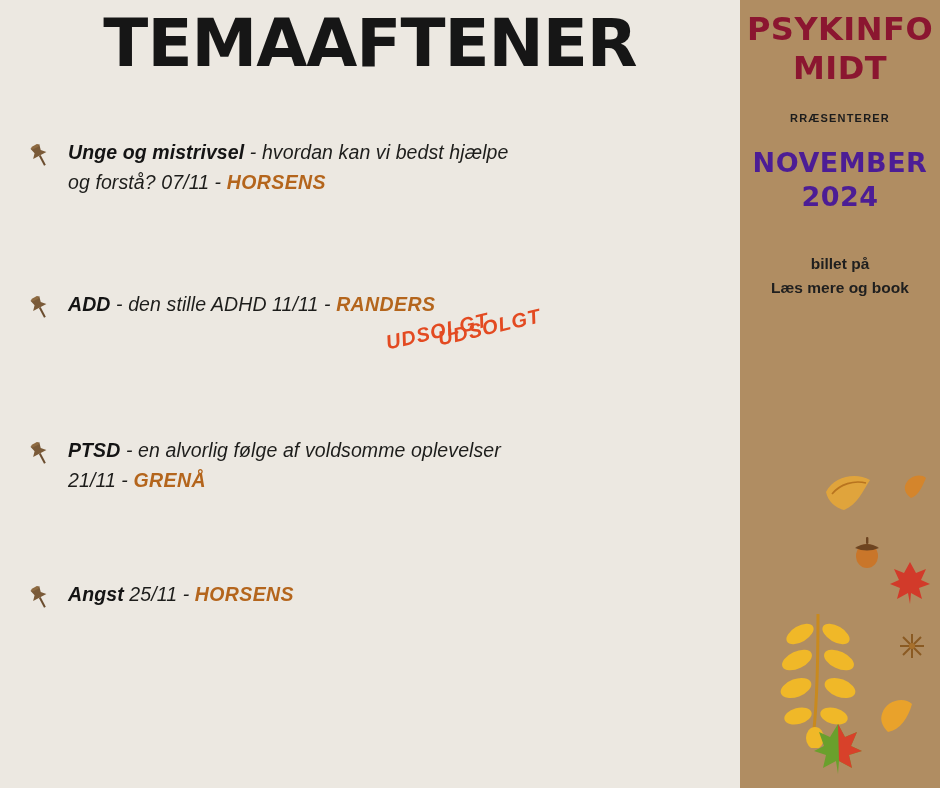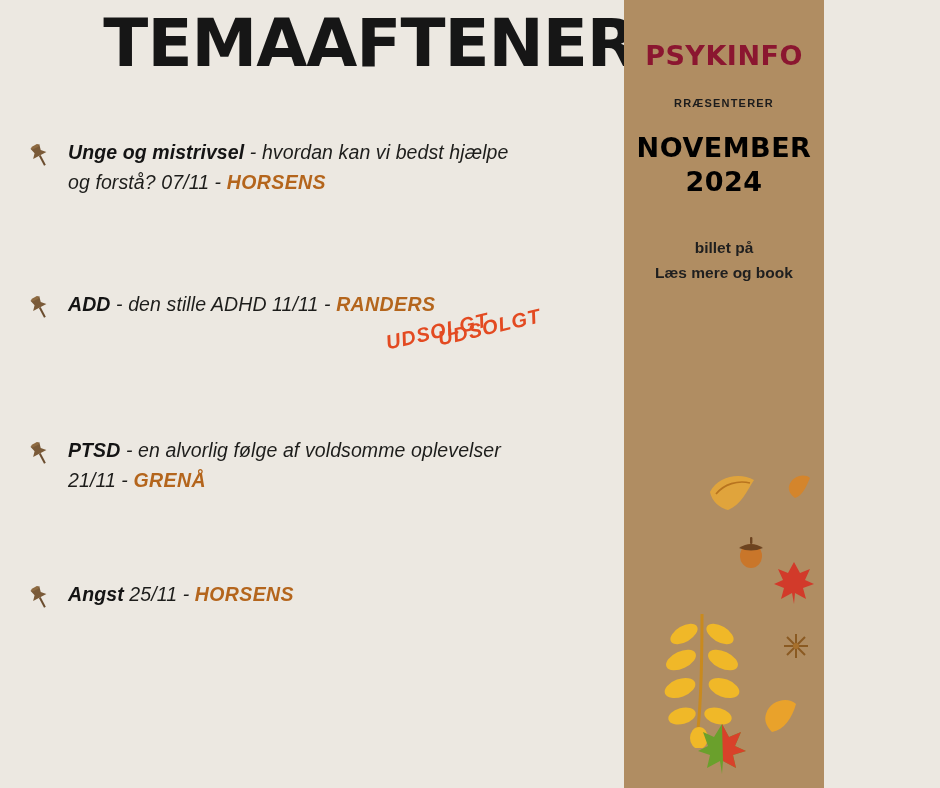--- a/index.html
+++ b/index.html
@@ -16,21 +16,21 @@
   .poster {
     position: relative;
     width: 940px;
     height: 788px;
     background: #ece8e1;
     display: flex;
   }
   
   .left {
     position: relative;
-    width: 624px;
+    width: 740px;
     height: 788px;
     background: #ece8e1;
     box-sizing: border-box;
   }
   .title {
     position: absolute;
     left: 0;
     top: 8px;
     width: 740px;
     text-align: center;
@@ -90,46 +90,46 @@
   }
   
   .right {
     position: relative;
     width: 200px;
     height: 788px;
     background: #b08d62;
     overflow: hidden;
   }
   .brand {
-    margin-top: 40px;
+    margin-top: 10px;
     text-align: center;
     font-family: "DejaVu Sans", sans-serif;
     font-weight: bold;
-    font-size: 27px;
+    font-size: 32px;
     line-height: 1.22;
     color: #8b1630;
     letter-spacing: .5px;
   }
   .presents {
     margin-top: 24px;
     text-align: center;
     font-family: "Liberation Sans", sans-serif;
     font-weight: bold;
     font-size: 11px;
     color: #1c1c1c;
     letter-spacing: 1.2px;
   }
   .month {
     margin-top: 22px;
     text-align: center;
     font-family: "DejaVu Sans", sans-serif;
     font-weight: bold;
     font-size: 27px;
     line-height: 1.25;
-    color: #000000;
+    color: #4c1d95;
     letter-spacing: .5px;
   }
   .booking {
     margin-top: 38px;
     text-align: center;
     font-family: "Liberation Sans", sans-serif;
     font-weight: bold;
     font-size: 15.5px;
     line-height: 1.6;
     color: #1f1f1f;
@@ -220,20 +220,21 @@
         </div>
       </div>
 
     </div>
   </div>
 
   <div class="right">
 
     <div class="brand">
       <div>PSYKINFO</div>
+      <div>MIDT</div>
     </div>
 
     <div class="presents">RRÆSENTERER</div>
 
     <div class="month">
       <div>NOVEMBER</div>
       <div>2024</div>
     </div>
 
     <div class="booking">

